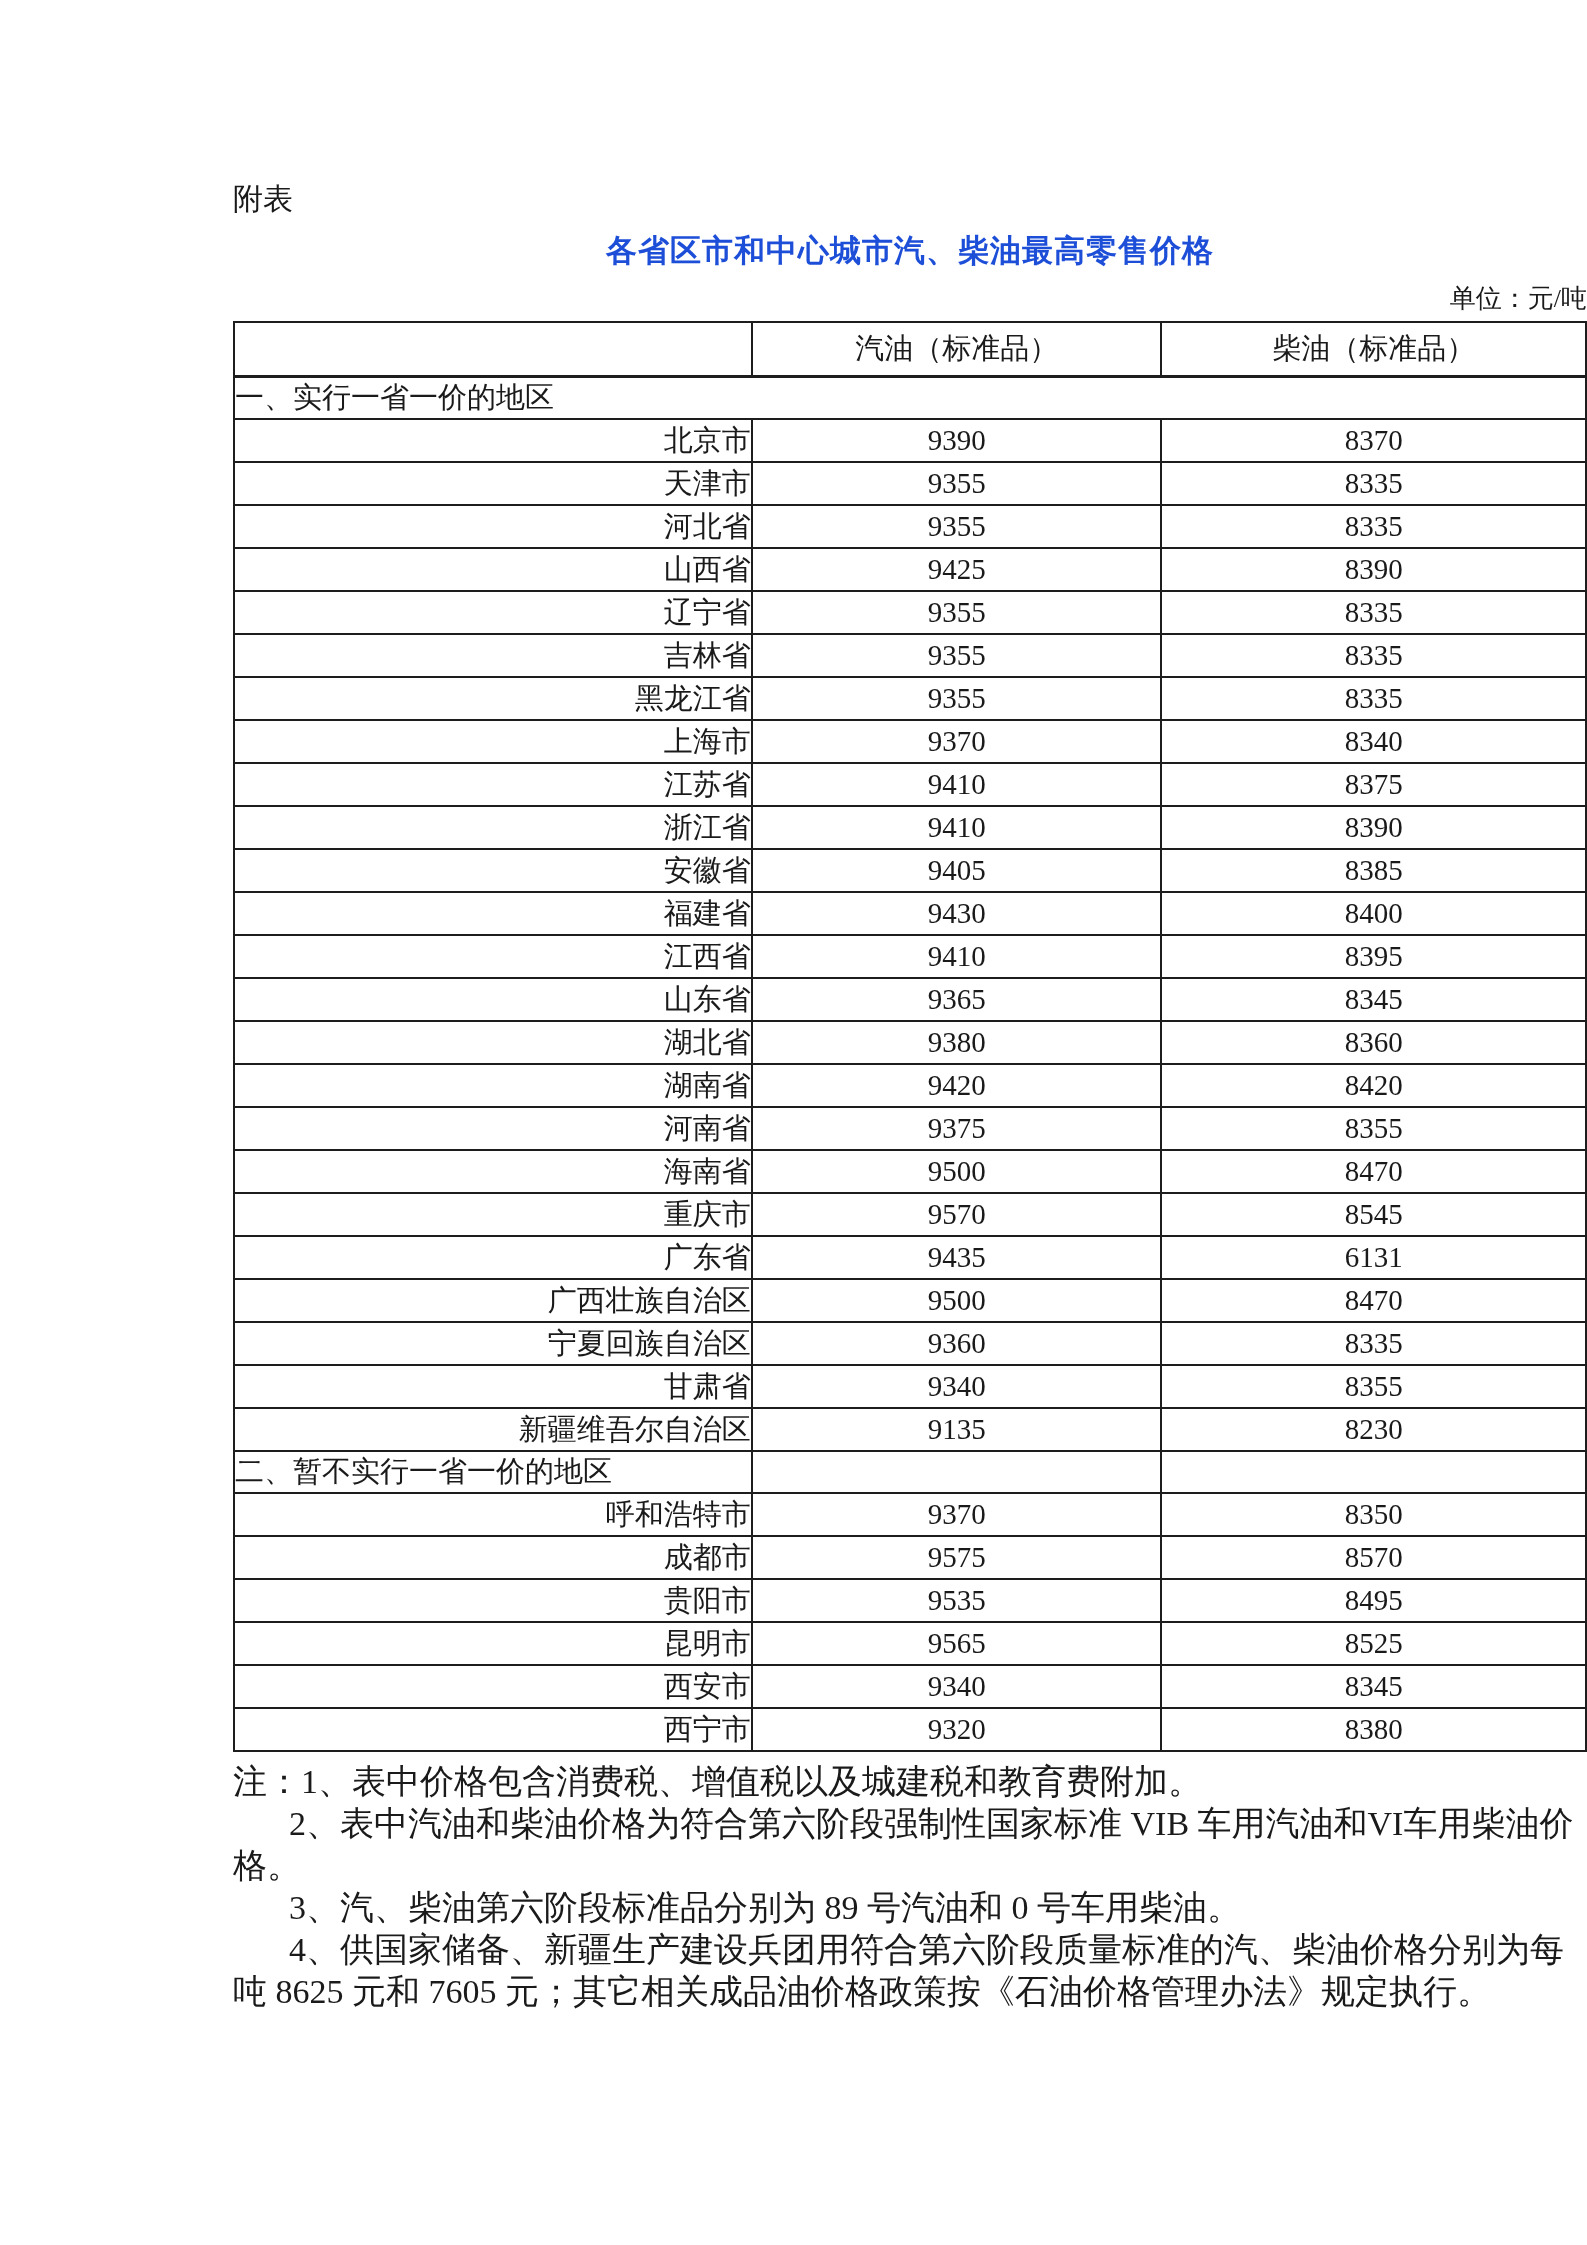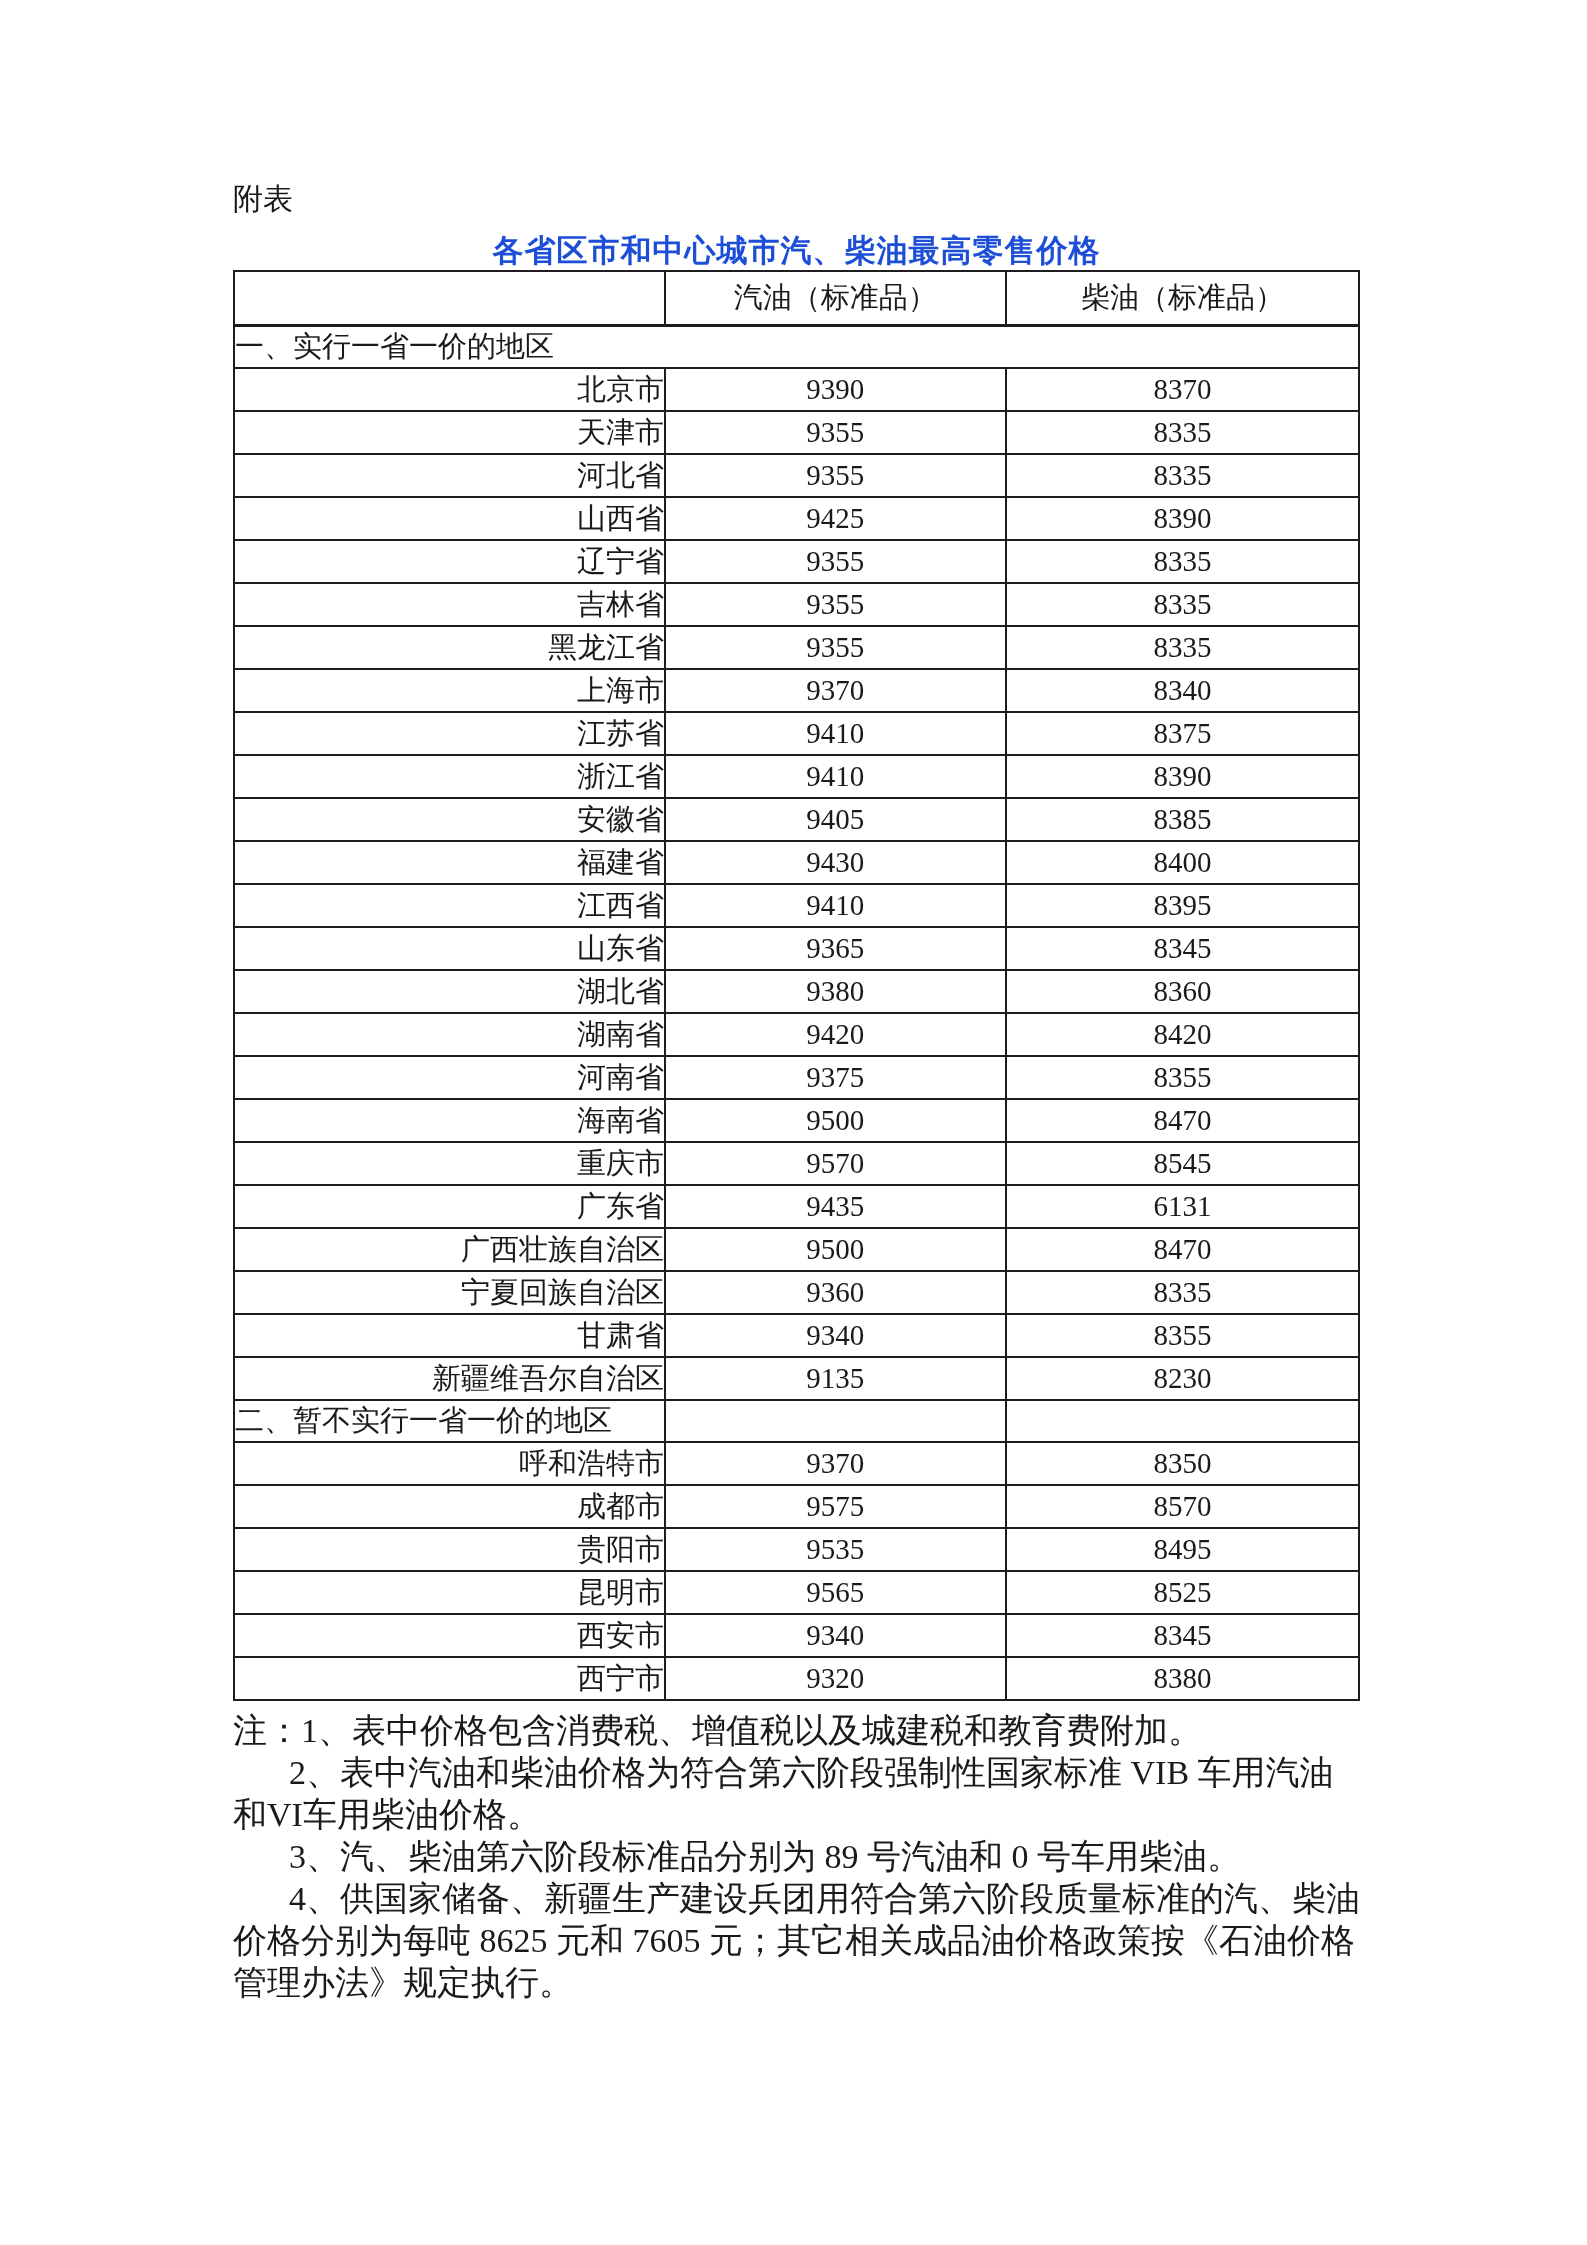--- a/index.html
+++ b/index.html
@@ -10,21 +10,21 @@
     background: #ffffff;
     margin: 0 auto;
     font-family: "Liberation Serif", "DejaVu Serif", serif;
     color: #1a1a1a;
     overflow: hidden;
   }
   .content {
     position: absolute;
     left: 233px;
     top: 182px;
-    width: 1127px;
+    width: 1354px;
   }
   .attach-label {
     font-size: 30px;
     line-height: 34px;
   }
   .doc-title {
     margin-top: 16px;
     text-align: center;
     font-family: "Liberation Sans", "DejaVu Sans", sans-serif;
     font-weight: bold;
@@ -85,20 +85,21 @@
 </head>
 <body>
 
 <div class="page">
   <div class="content">
 
     <div class="attach-label">附表</div>
 
     <div class="doc-title">各省区市和中心城市汽、柴油最高零售价格</div>
 
+    <div class="unit-label">单位：元/吨</div>
 
     <table class="price-table">
       <colgroup>
         <col style="width:38.3%">
         <col style="width:30.3%">
         <col style="width:31.4%">
       </colgroup>
       <thead>
         <tr>
           <th></th>

